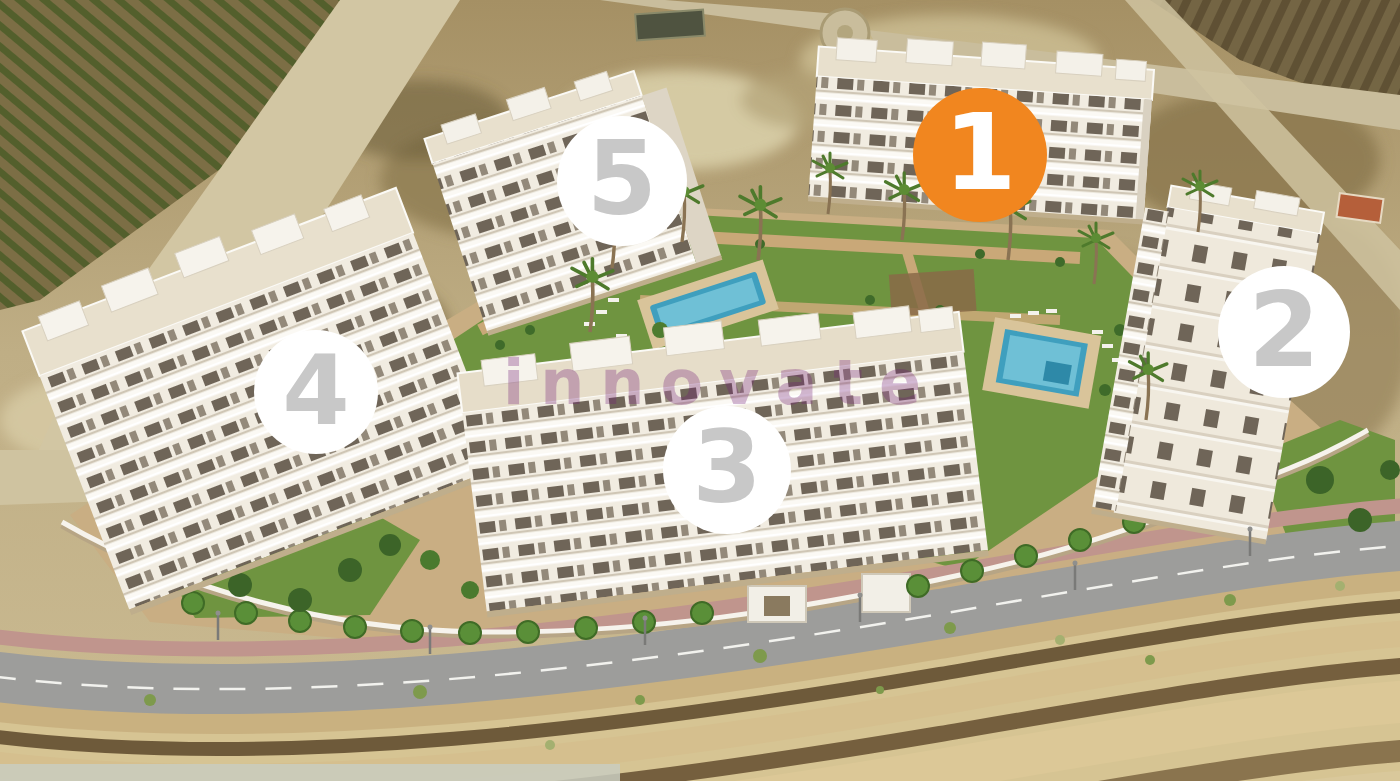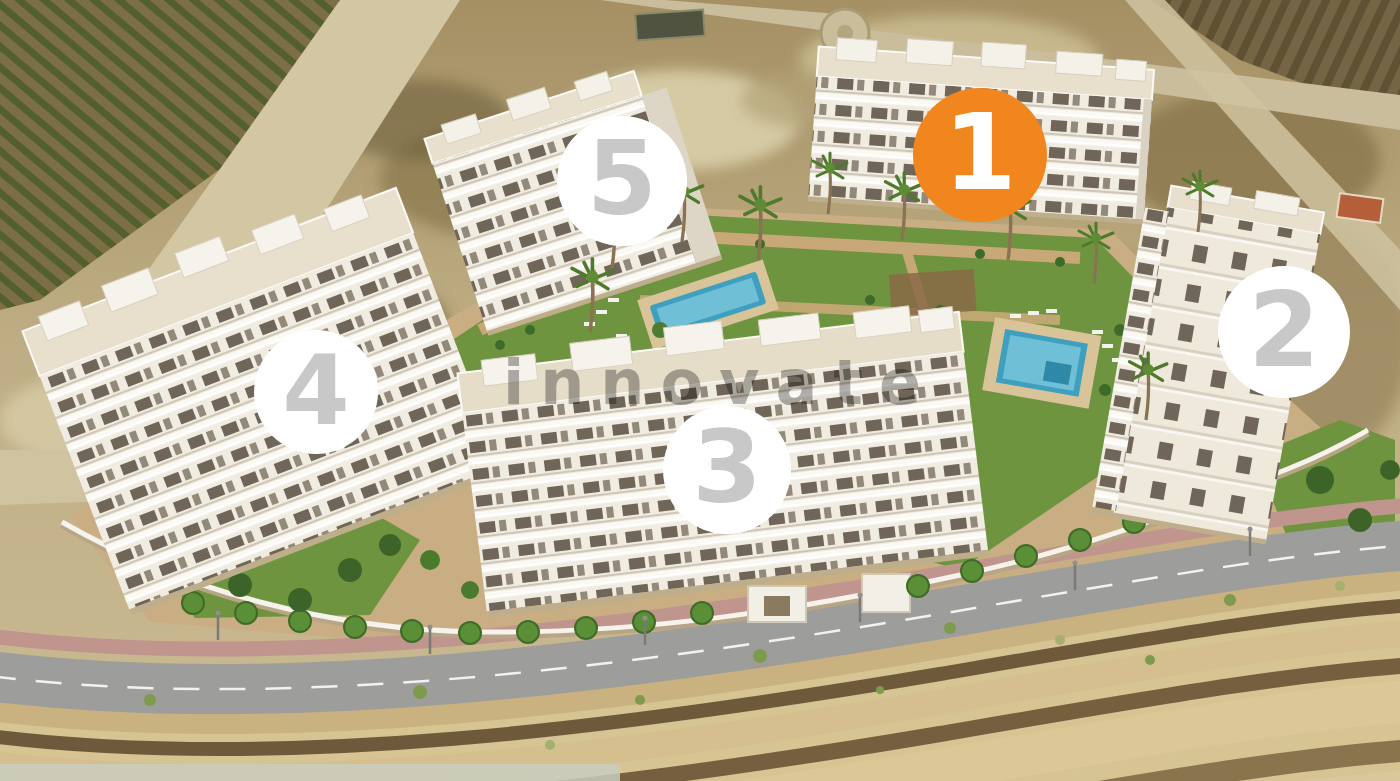--- a/index.html
+++ b/index.html
@@ -315,21 +315,21 @@
   <g>
     <use href="#lamp" transform="translate(218,640)"></use>
         <use href="#lamp" transform="translate(430,654)"></use>
     <use href="#lamp" transform="translate(645,645)"></use>
         <use href="#lamp" transform="translate(860,622)"></use>
     <use href="#lamp" transform="translate(1075,590)"></use>
         <use href="#lamp" transform="translate(1250,556)"></use>
   </g>
 </svg>
 
-  <div class="watermark" style="color: #000000; opacity: 0.3;">innovate</div>
+  <div class="watermark" style="color: #701a75; opacity: 0.3;">innovate</div>
 
   <div class="marker" style="left: 913px; top: 88px; height: 134px; width: 134px; background: rgb(241, 134, 31); color: rgb(255, 255, 255);">
     <span class="marker-num" style="font-size: 105px;">1</span>
   </div>
   <div class="marker" style="left: 1218px; top: 266px; height: 132px; width: 132px; background: rgb(255, 255, 255); color: rgb(200, 200, 200);">
     <span class="marker-num" style="font-size: 103px;">2</span>
   </div>
   <div class="marker" style="left: 663px; top: 406px; height: 128px; width: 128px; background: rgb(255, 255, 255); color: rgb(200, 200, 200);">
     <span class="marker-num" style="font-size: 100px;">3</span>
   </div>

